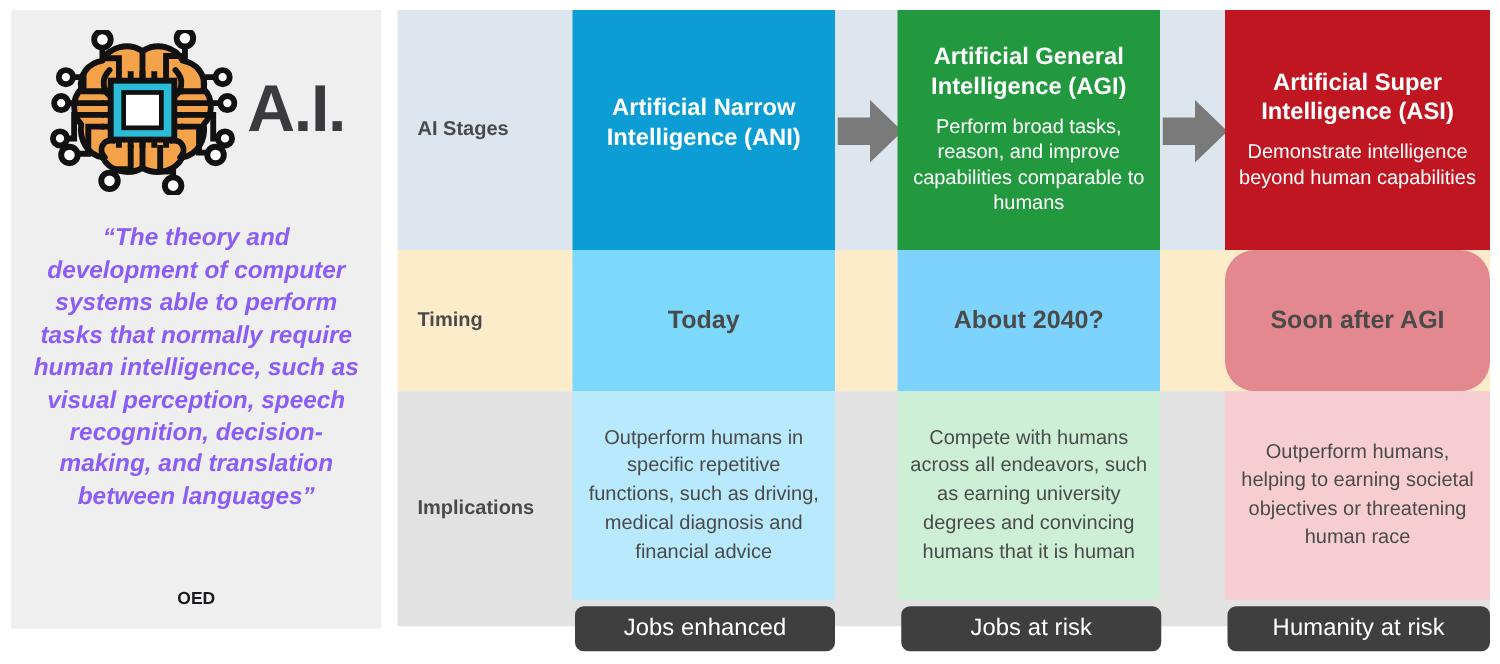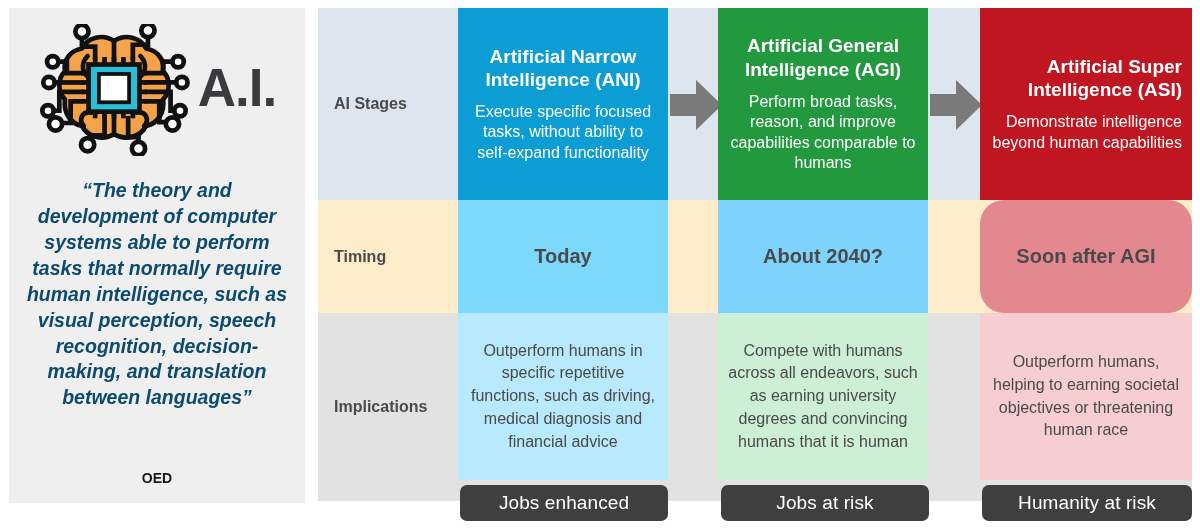--- a/index.html
+++ b/index.html
@@ -22,21 +22,21 @@
     display: flex; align-items: center; justify-content: center; gap: 8px;
   }
   #ai-icon { width: 152px; height: 132px; display: block; }
   #ai-wordmark {
     font-size: 53px; font-weight: bold; color: #3a3a3f;
     letter-spacing: -1px; line-height: 1; margin-bottom: 6px;
   }
   #quote {
     position: absolute; left: 12px; top: 170px; width: 272px;
     font-size: 19.5px; font-style: italic; font-weight: bold;
-    color: #0c4a6e; text-align: center; line-height: 1.33;
+    color: #8b5cf6; text-align: center; line-height: 1.33;
   }
   #source {
     position: absolute; left: 0; top: 462px; width: 296px;
     text-align: center; font-size: 14px; font-weight: bold; color: #1a1a1e;
   }
 
   
   #grid { position: absolute; left: 0; top: 0; width: 1200px; height: 531px; }
 
   .rowband { position: absolute; }
@@ -201,21 +201,20 @@
     <div class="rowband" id="band-stages" style="background: rgb(221, 229, 239);"></div>
     <div class="rowband" id="band-timing" style="background: rgb(253, 236, 202);"></div>
     <div class="rowband" id="band-implications" style="background: rgb(226, 226, 226);"></div>
 
     <div class="rowlabel" id="label-stages">AI Stages</div>
     <div class="rowlabel" id="label-timing">Timing</div>
     <div class="rowlabel" id="label-implications">Implications</div>
 
     <div class="cell stage-cell" id="cell-ani" style="background: rgb(11, 157, 211);">
       <div class="stage-title">Artificial Narrow Intelligence (ANI)</div>
-      <div class="stage-desc">Execute specific focused tasks, without ability to self-expand functionality</div>
     </div>
     <div class="cell timing-cell" id="cell-ani-timing" style="background: rgb(124, 217, 251);">Today</div>
     <div class="cell impl-cell" id="cell-ani-impl" style="background: rgb(185, 233, 252);">Outperform humans in specific repetitive functions, such as driving, medical diagnosis and financial advice</div>
     <div class="badge" id="badge-ani" style="background: rgb(63, 63, 63);">Jobs enhanced</div>
 
     <div class="arrow-wrap" id="arrow-1">
       <svg class="arrow-svg" viewBox="0 0 52 54">
         <path d="M0 16 L26 16 L26 2 L52 27 L26 52 L26 38 L0 38 Z" fill="#7a7a7a"></path>
       </svg>
     </div>
@@ -227,21 +226,21 @@
     <div class="cell timing-cell" id="cell-agi-timing" style="background: #7dd3fc;">About 2040?</div>
     <div class="cell impl-cell" id="cell-agi-impl" style="background: rgb(204, 239, 213);">Compete with humans across all endeavors, such as earning university degrees and convincing humans that it is human</div>
     <div class="badge" id="badge-agi" style="background: rgb(63, 63, 63);">Jobs at risk</div>
 
     <div class="arrow-wrap" id="arrow-2">
       <svg class="arrow-svg" viewBox="0 0 52 54">
         <path d="M0 16 L26 16 L26 2 L52 27 L26 52 L26 38 L0 38 Z" fill="#7a7a7a"></path>
       </svg>
     </div>
 
-    <div class="cell stage-cell" id="cell-asi" style="background: rgb(191, 22, 34); text-align: right;">
+    <div class="cell stage-cell" id="cell-asi" style="background: rgb(191, 22, 34);">
       <div class="stage-title">Artificial Super Intelligence (ASI)</div>
       <div class="stage-desc">Demonstrate intelligence beyond human capabilities</div>
     </div>
     <div class="cell timing-cell" id="cell-asi-timing" style="background: rgb(227, 136, 142); border-radius: 24px;">Soon after AGI</div>
     <div class="cell impl-cell" id="cell-asi-impl" style="background: rgb(246, 206, 210);">Outperform humans, helping to earning societal objectives or threatening human race</div>
     <div class="badge" id="badge-asi" style="background: rgb(63, 63, 63);">Humanity at risk</div>
 
   </div>
 </div>
 

